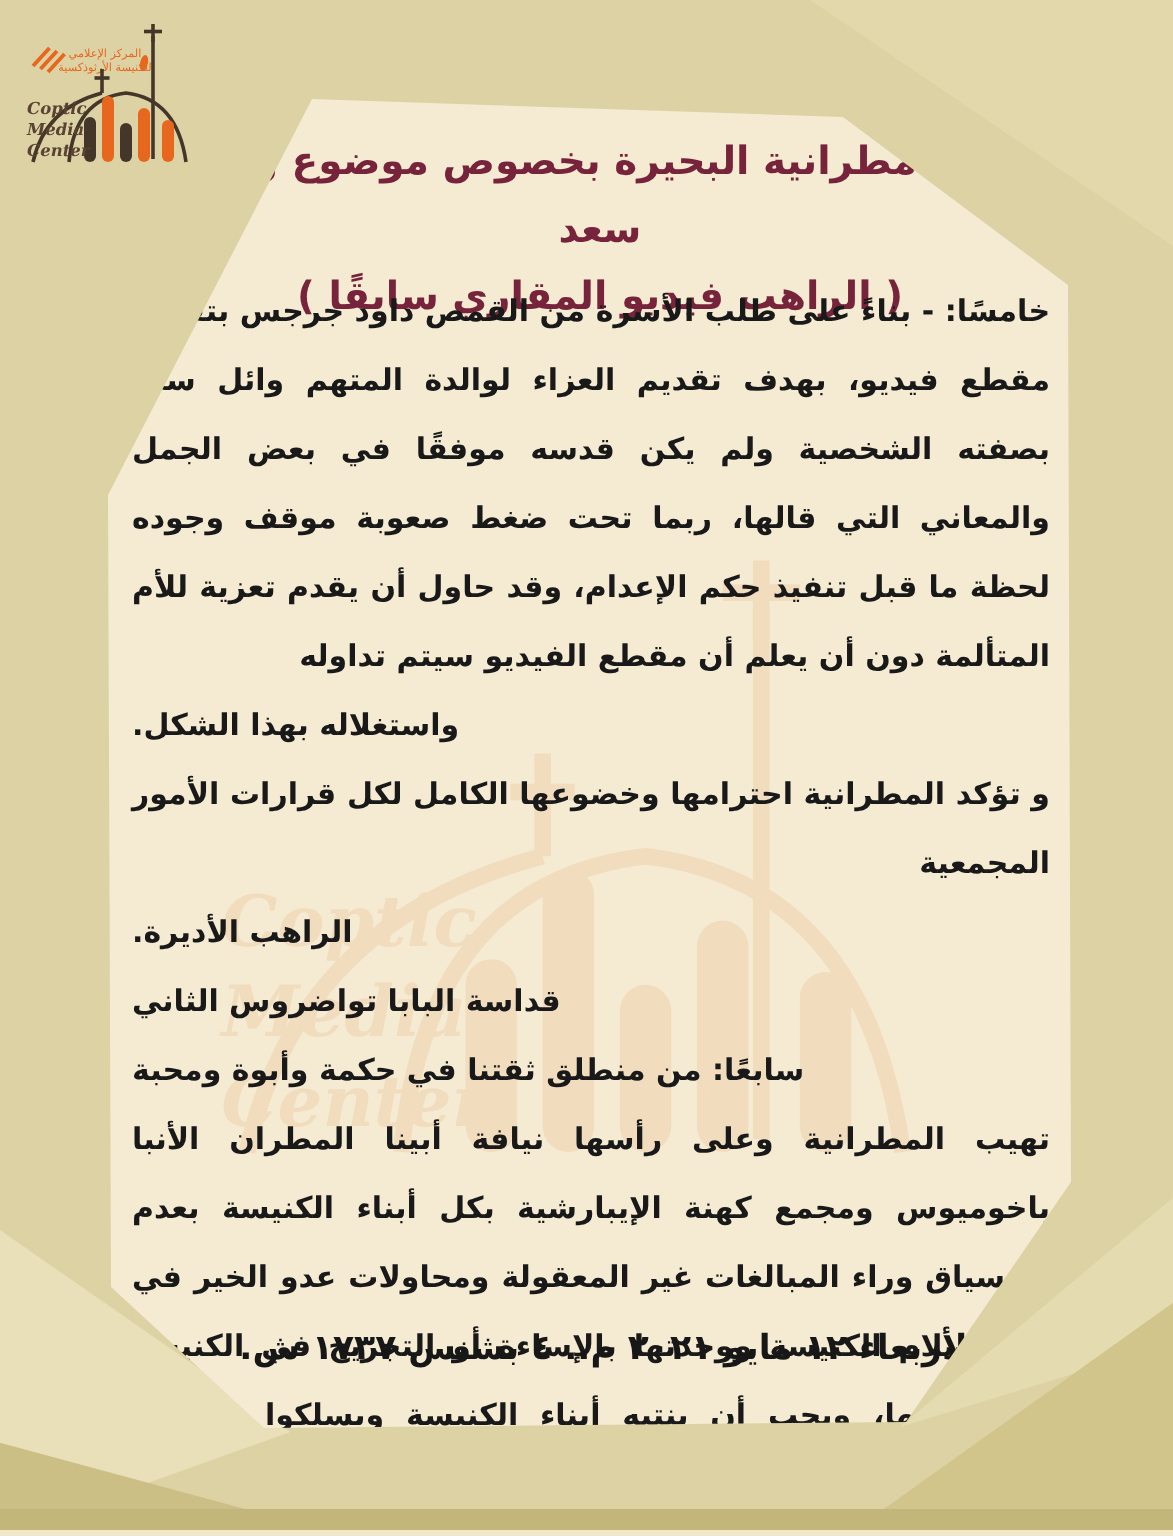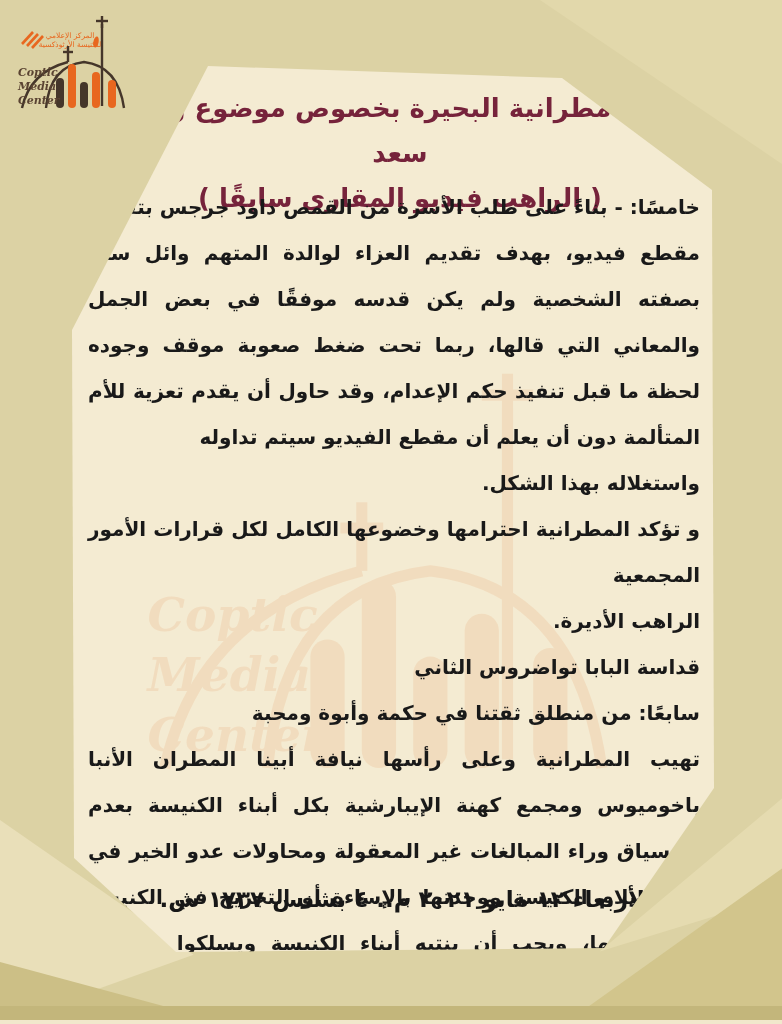--- a/index.html
+++ b/index.html
@@ -62,21 +62,21 @@
     position:absolute;left:30px;top:28px;width:600px;
     text-align:center;direction:rtl;
     color:#76233b;font-weight:bold;font-size:26px;line-height:45px;
   }
   
   .text-block{
     position:absolute;left:18px;top:126px;width:612px;
     direction:rtl;color:#191919;font-weight:bold;font-size:20px;line-height:46px;
   }
   .para{margin:0;text-align:justify;text-justify:inter-word;}
-  .para.center{text-align:right;}
+  .para.center{text-align:left;}
   .date-line{
     position:absolute;left:18px;top:828px;width:565px;
     direction:rtl;text-align:right;
     color:#171717;font-weight:bold;font-size:23px;
   }
   .logo-en{font-family:"DejaVu Serif","Liberation Serif",serif;font-style:italic;font-weight:bold;}
 </style>
 </head>
 <body>
 

